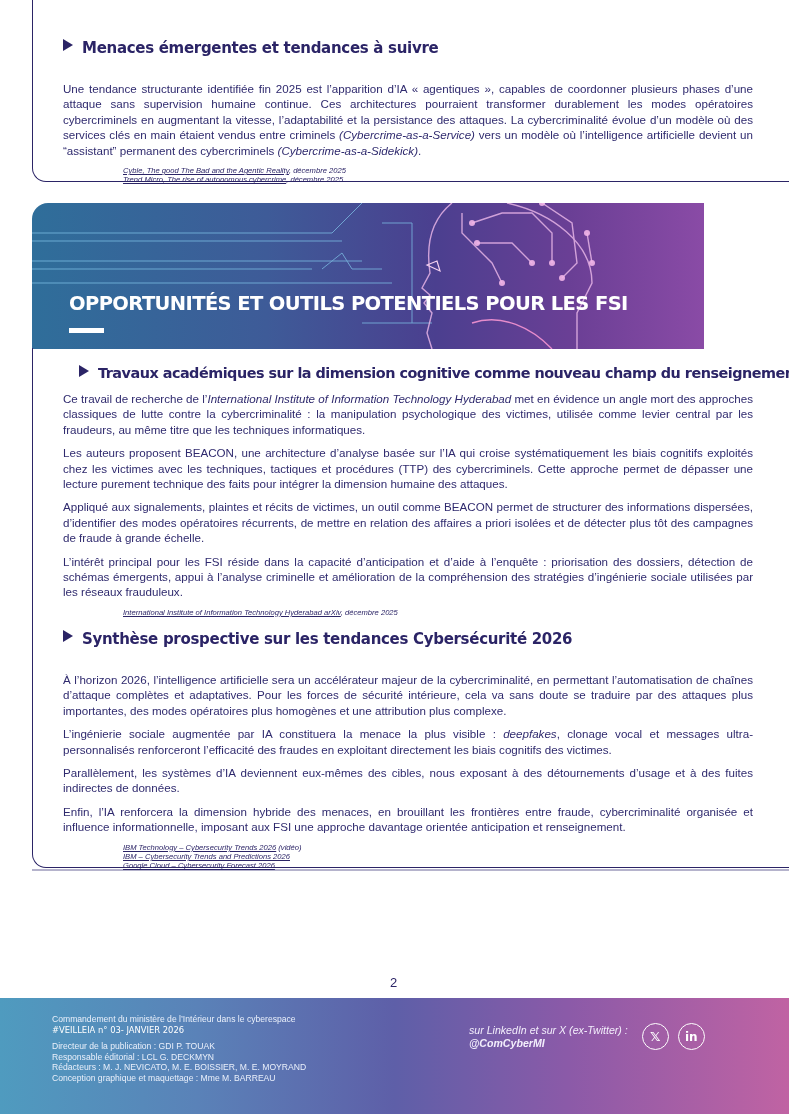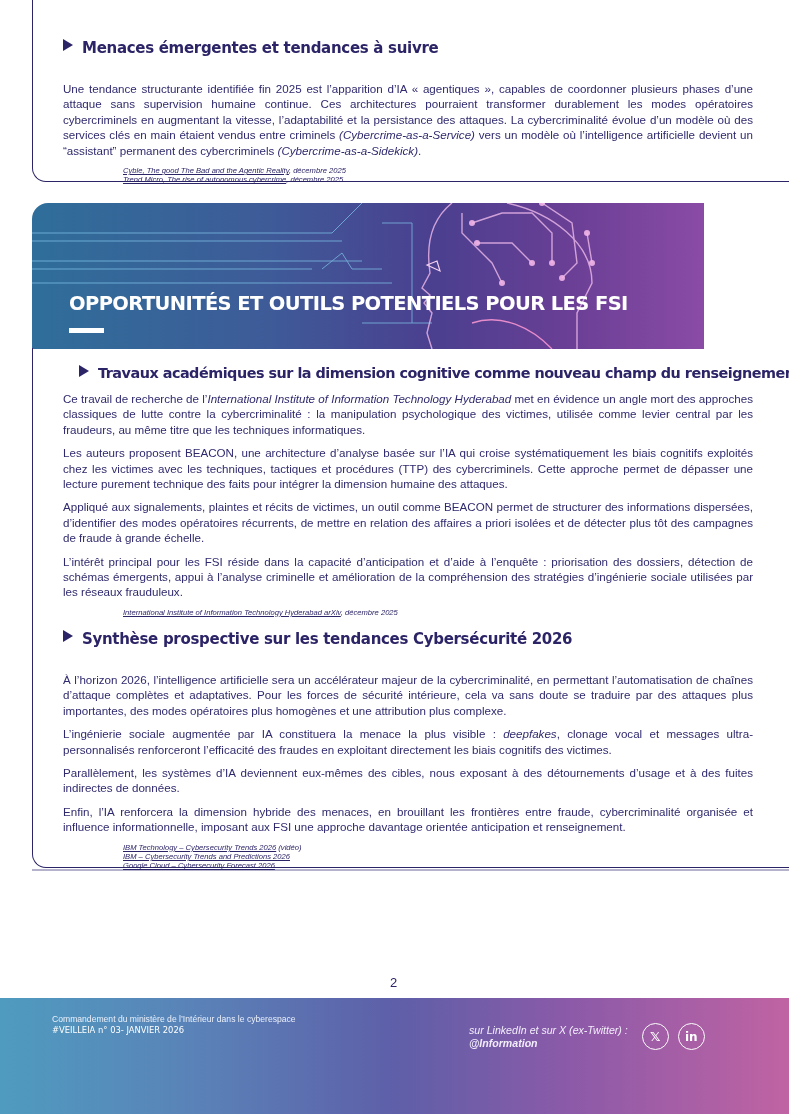--- a/index.html
+++ b/index.html
@@ -159,26 +159,32 @@
     <div><a>Google Cloud – Cybersecurity Forecast 2026</a></div>
   </div>
 </div>
 
 <div class="page-number">2</div>
 
 <div class="footer">
   <div class="footer-left">
     <div>Commandement du ministère de l’Intérieur dans le cyberespace</div>
     <div class="issue">#VEILLEIA n° 03- JANVIER 2026</div>
+    <div class="credits">
+      <div>Directeur de la publication : GDI P. TOUAK</div>
+      <div>Responsable éditorial : LCL G. DECKMYN</div>
+      <div>Rédacteurs : M. J. NEVICATO, M. E. BOISSIER, M. E. MOYRAND</div>
+      <div>Conception graphique et maquettage : Mme M. BARREAU</div>
+    </div>
   </div>
   <div class="footer-right">
     <div class="social-row">
       <div class="social-text">
         <div>sur LinkedIn et sur X (ex-Twitter) :</div>
-        <div class="handle">@Information</div>
+        <div class="handle">@ComCyberMI</div>
       </div>
       <div class="icons">
         <span class="icon-circle x">𝕏</span>
         <span class="icon-circle in">in</span>
       </div>
     </div>
   </div>
 </div>
 
 </body></html>

